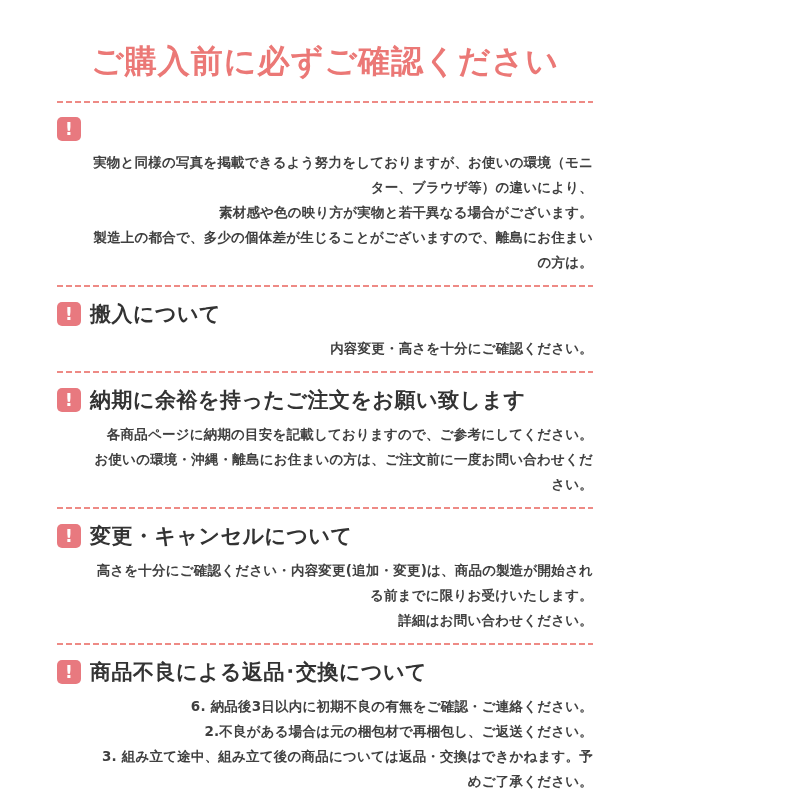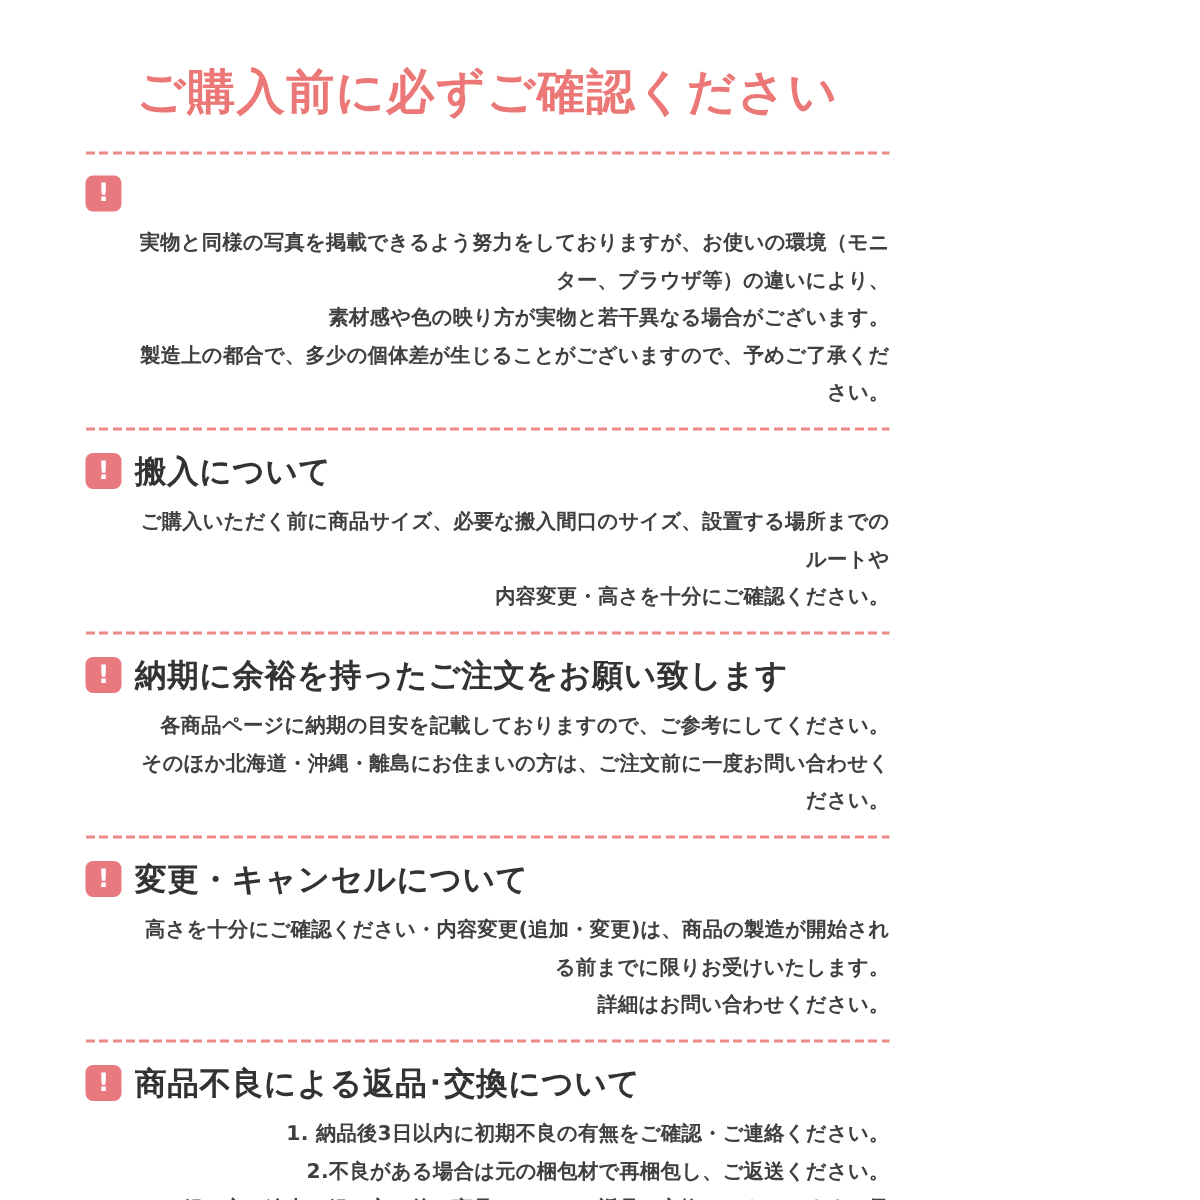--- a/index.html
+++ b/index.html
@@ -50,45 +50,44 @@
   <h1 class="main-title">ご購入前に必ずご確認ください</h1>
   <div class="dashed after-title"></div>
 
   <section>
     <div class="sec-head">
       <span class="bang">!</span>
     </div>
     <div class="sec-body">
       <p>実物と同様の写真を掲載できるよう努力をしておりますが、お使いの環境（モニター、ブラウザ等）の違いにより、</p>
       <p>素材感や色の映り方が実物と若干異なる場合がございます。</p>
-      <p>製造上の都合で、多少の個体差が生じることがございますので、予めご了承ください。</p>
+      <p>製造上の都合で、多少の個体差が生じることがございますので、離島にお住まいの方は。</p>
     </div>
   </section>
   <div class="dashed"></div>
 
   <section>
     <div class="sec-head">
       <span class="bang">!</span>
       <h2 class="sec-title">搬入について</h2>
     </div>
     <div class="sec-body">
-      <p>ご購入いただく前に商品サイズ、必要な搬入間口のサイズ、設置する場所までのルートや</p>
       <p>内容変更・高さを十分にご確認ください。</p>
     </div>
   </section>
   <div class="dashed"></div>
 
   <section>
     <div class="sec-head">
       <span class="bang">!</span>
       <h2 class="sec-title">納期に余裕を持ったご注文をお願い致します</h2>
     </div>
     <div class="sec-body">
       <p>各商品ページに納期の目安を記載しておりますので、ご参考にしてください。</p>
-      <p>そのほか北海道・沖縄・離島にお住まいの方は、ご注文前に一度お問い合わせください。</p>
+      <p>お使いの環境・沖縄・離島にお住まいの方は、ご注文前に一度お問い合わせください。</p>
     </div>
   </section>
   <div class="dashed"></div>
 
   <section>
     <div class="sec-head">
       <span class="bang">!</span>
       <h2 class="sec-title">変更・キャンセルについて</h2>
     </div>
     <div class="sec-body">
@@ -97,19 +96,19 @@
     </div>
   </section>
   <div class="dashed"></div>
 
   <section>
     <div class="sec-head">
       <span class="bang">!</span>
       <h2 class="sec-title">商品不良による返品･交換について</h2>
     </div>
     <div class="sec-body">
-      <p>1. 納品後3日以内に初期不良の有無をご確認・ご連絡ください。</p>
+      <p>6. 納品後3日以内に初期不良の有無をご確認・ご連絡ください。</p>
       <p>2.不良がある場合は元の梱包材で再梱包し、ご返送ください。</p>
       <p>3. 組み立て途中、組み立て後の商品については返品・交換はできかねます。予めご了承ください。</p>
     </div>
   </section>
 
 </div>
 
 </body></html>

